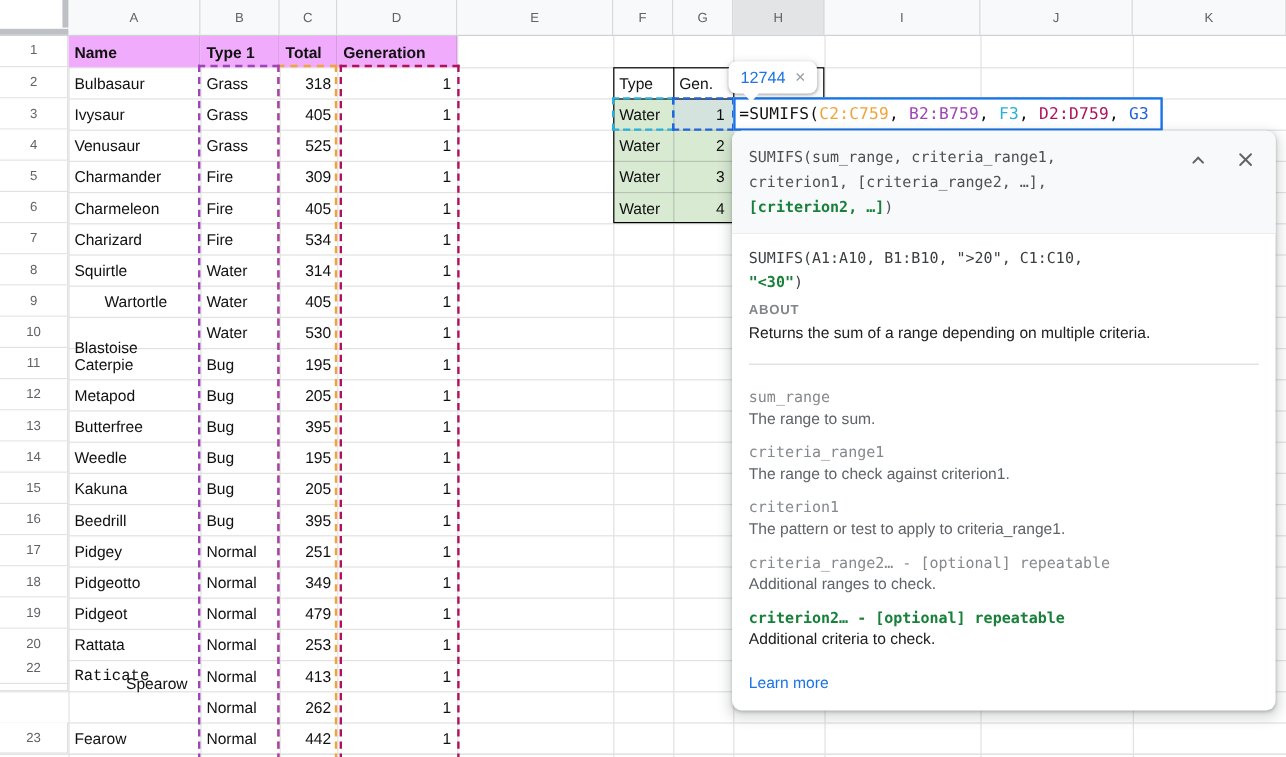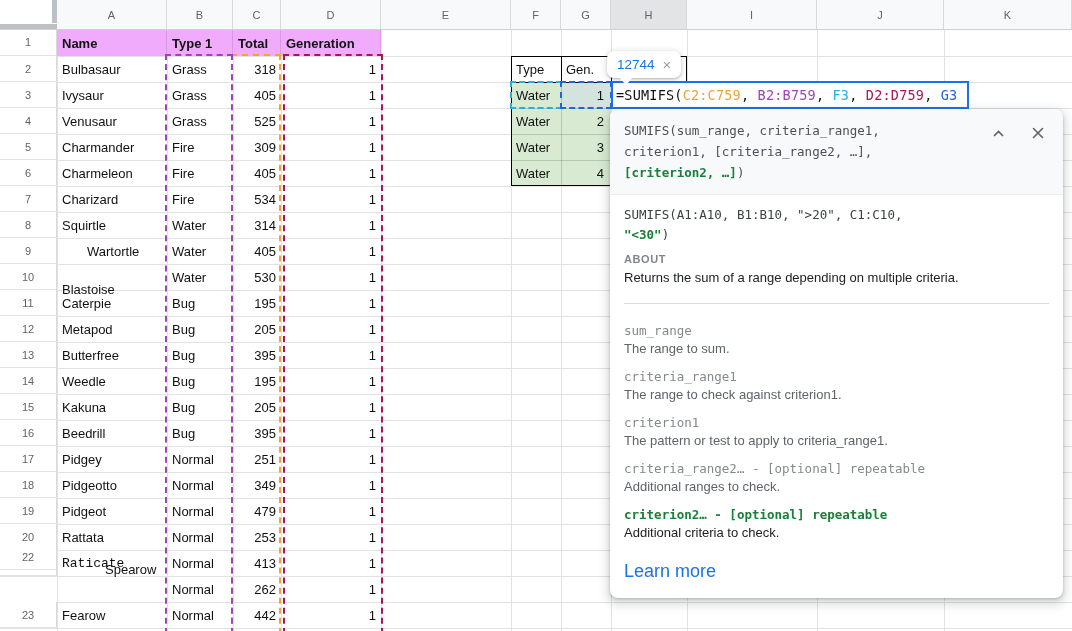--- a/index.html
+++ b/index.html
@@ -64,21 +64,21 @@
   .hc-example{font-size:12.5px;line-height:20px;color:#3c4043;white-space:pre;margin-bottom:8px;}
   .code-active{color:#188038;font-weight:700;}
   .hc-about{font-size:13px;line-height:18px;color:#202124;}
   .hc-divider{height:1px;background:#dadce0;margin:16px 0 17px 0;}
   .param{margin-bottom:9px;}
   .param-name{font-family:"DejaVu Sans Mono",monospace;font-size:12.5px;line-height:19px;color:#85898d;
       white-space:pre;}
   .param-name.active{color:#188038;font-weight:700;}
   .param-desc{font-size:13px;line-height:18px;color:#5f6368;}
   .param-desc.active{color:#202124;}
-  .hc-learn{display:inline-block;margin-top:10px;color:#1a73e8;font-size:18px;text-decoration:none;
+  .hc-learn{display:inline-block;margin-top:10px;color:#1a73e8;font-size:13px;text-decoration:none;
       cursor:pointer;}
 </style>
 </head>
 <body>
 
 <div class="sheet">
   <div id="grid-lines">
       <div class="vline" style="left: 57px; top: 29px; height: 602px;"></div>
       <div class="vline" style="left: 167px; top: 29px; height: 602px;"></div>
       <div class="vline" style="left: 233px; top: 29px; height: 602px;"></div>

